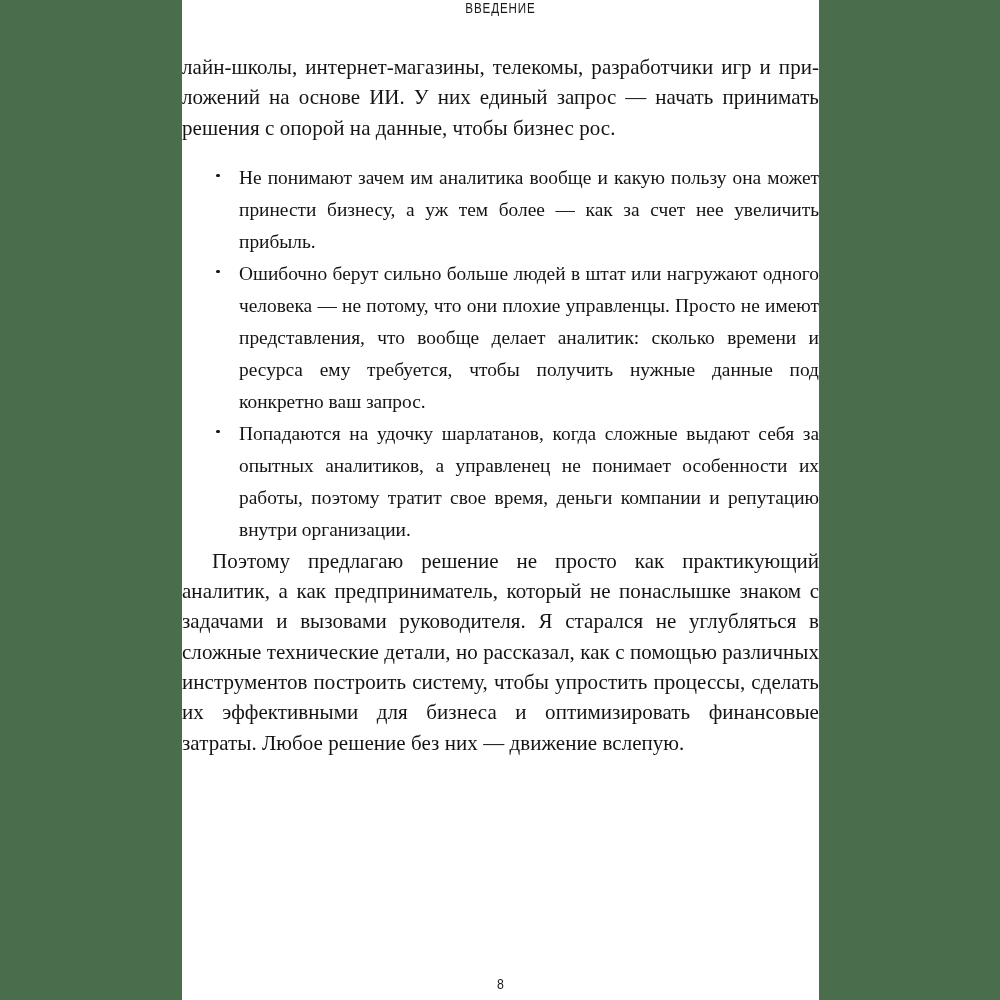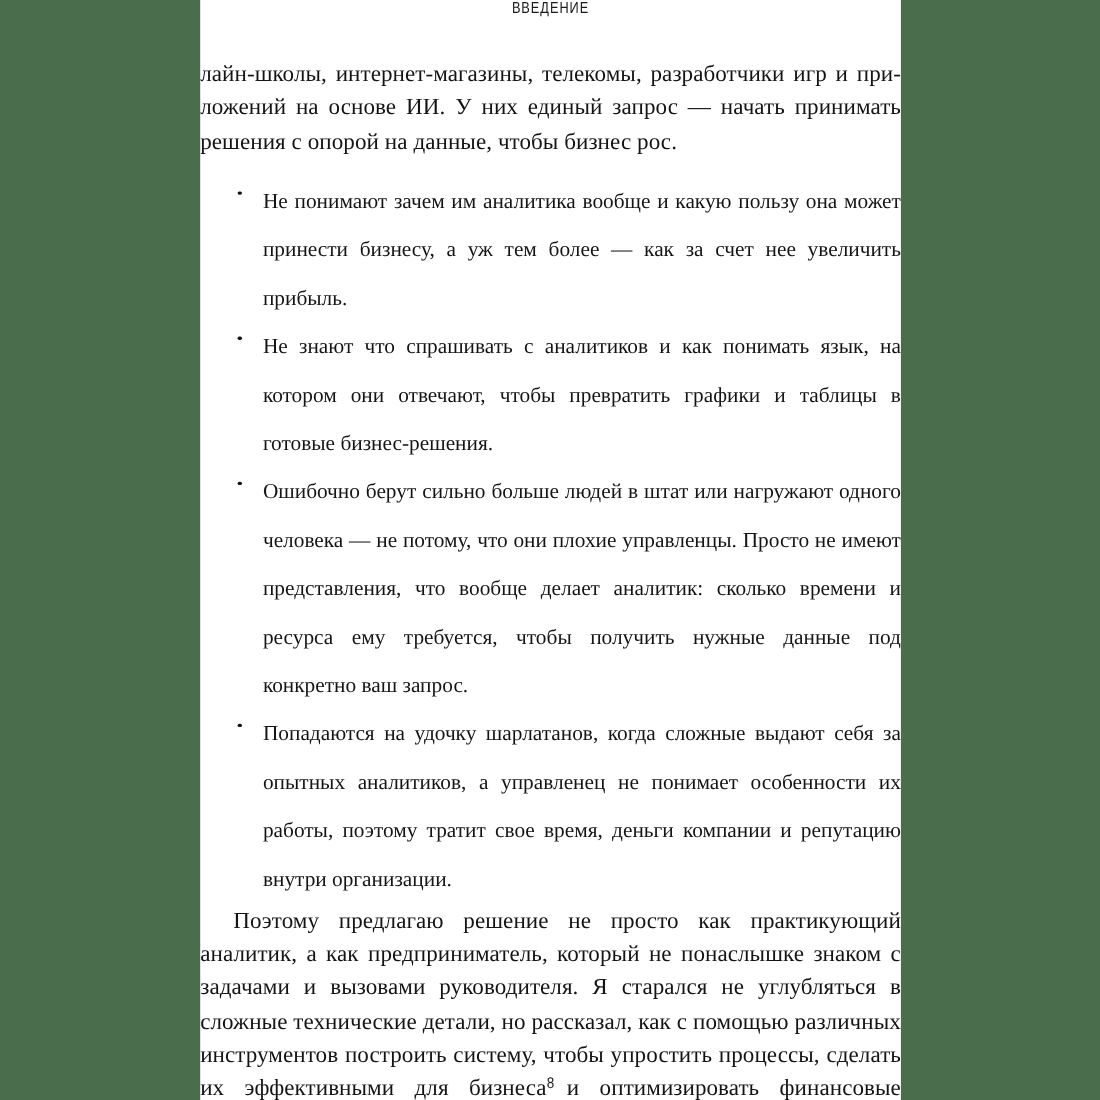--- a/index.html
+++ b/index.html
@@ -68,21 +68,21 @@
   ul.bullets {
     margin: 19px 0 0 0;
     padding: 0;
     list-style: none;
   }
   ul.bullets li {
     position: relative;
     margin: 0 0 0 0;
     padding-left: 57px;
     font-size: 19.4px;
-    line-height: 44px;
+    line-height: 32px;
     color: #141414;
     text-align: justify;
     text-justify: inter-word;
   }
   ul.bullets li .dot {
     position: absolute;
     left: 34px;
     top: 12px;
     width: 3.6px;
     height: 3.6px;
@@ -119,24 +119,20 @@
 
 
 
       <ul class="bullets">
         <li>
           <span class="dot"></span>
           <span>Не понимают зачем им аналитика вообще и какую пользу она может принести бизнесу, а уж тем более — как за счет нее уве­личить прибыль.</span>
         </li>
         <li>
           <span class="dot"></span>
-          <span>Не знают что спрашивать с аналитиков и как понимать язык, на котором они отвечают, чтобы превратить графики и таблицы в готовые бизнес-решения.</span>
-        </li>
-        <li>
-          <span class="dot"></span>
           <span>Ошибочно берут сильно больше людей в штат или нагружают одного человека — не потому, что они плохие управленцы. Просто не имеют представления, что вообще делает аналитик: сколько времени и ресурса ему требуется, чтобы получить нуж­ные данные под конкретно ваш запрос.</span>
         </li>
         <li>
           <span class="dot"></span>
           <span>Попадаются на удочку шарлатанов, когда сложные выдают себя за опытных аналитиков, а управленец не понимает особенности их работы, поэтому тратит свое время, деньги компании и репу­тацию внутри организации.</span>
         </li>
       </ul>
 
       <p class="para indent after-list">Поэтому предлагаю решение не просто как практикующий аналитик, а как предприниматель, который не понаслышке знаком с задачами и вызовами руководителя. Я старался не углубляться в сложные технические детали, но рассказал, как с помощью различных инструментов построить систему, чтобы упростить процессы, сделать их эффективными для бизнеса и оптимизировать финансовые затраты. Любое решение без них — движение вслепую.</p>
 

